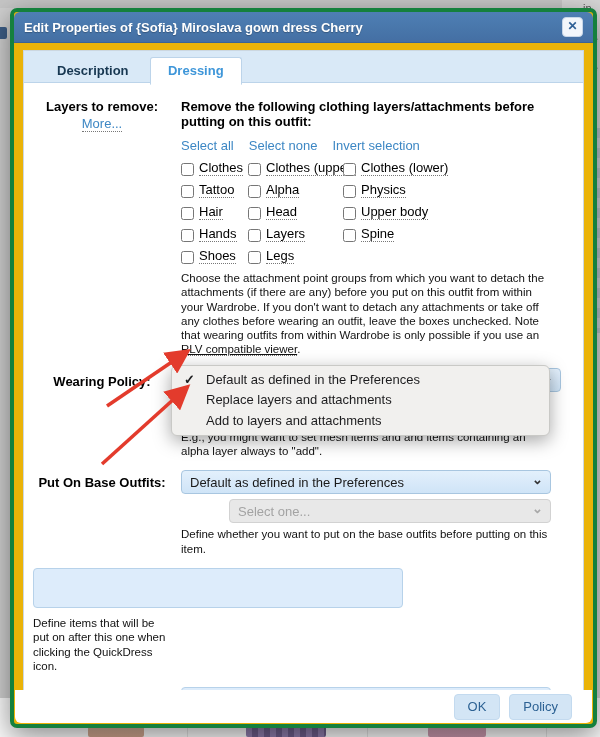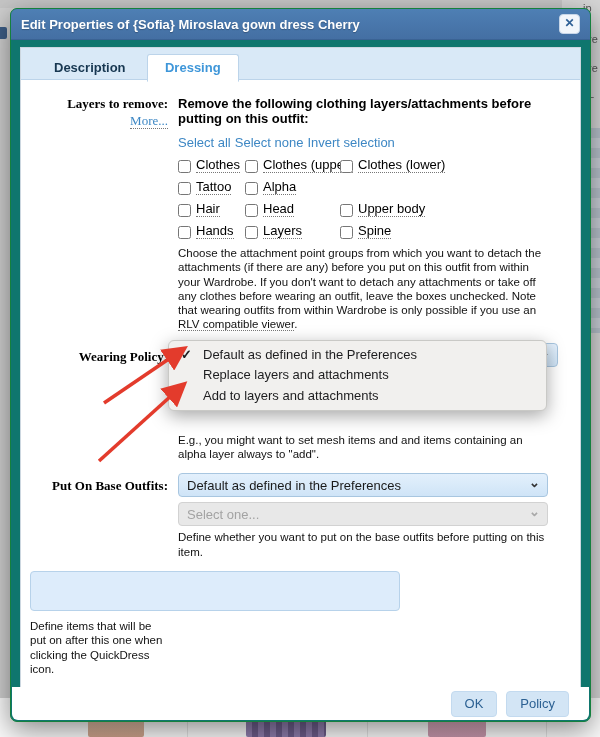--- a/index.html
+++ b/index.html
@@ -18,48 +18,48 @@
   .bg-right{position:absolute;left:562px;top:0;width:38px;height:737px;background:#d6d6d6;}
   .bg-frag{position:absolute;color:#555;font-size:11px;}
   .bg-table{position:absolute;left:570px;top:128px;width:30px;height:205px;
     background:repeating-linear-gradient(180deg,#b7c1cb 0 10px,#c9cfd7 10px 20px);}
   .bg-folder{position:absolute;left:572px;top:338px;width:13px;height:10px;background:#4d7fb5;border-radius:2px;}
   .bg-star{position:absolute;left:569px;top:349px;color:#c9a227;font-size:11px;}
   .bg-top{position:absolute;left:0;top:0;width:600px;height:8px;background:#c6c6c6;}
   .bg-left-mark{position:absolute;left:0;top:27px;width:7px;height:12px;background:#3c5d86;border-radius:0 2px 2px 0;}
 
   
-  .modal{position:absolute;left:10px;top:8px;width:579px;height:712px;background:#0f766e;
-    border:1px solid #15803d;border-radius:7px;box-shadow:0 8px 28px rgba(0,0,0,.45);}
+  .modal{position:absolute;left:10px;top:8px;width:579px;height:712px;background:#eab308;
+    border:4px solid #15803d;border-radius:7px;box-shadow:0 8px 28px rgba(0,0,0,.45);}
   .titlebar{height:30px;background:linear-gradient(180deg,#4e7fb4,#446fa3);
     border-bottom:1px solid #3a6394;border-radius:6px 6px 0 0;
     display:flex;align-items:center;padding:0 10px;}
   .titlebar .title{color:#fff;font-size:13px;font-weight:bold;flex:1;
     text-shadow:0 1px 1px rgba(0,0,0,.25);}
   .close-btn{width:19px;height:18px;background:#f2f6fb;border:1px solid #c7d6e8;border-radius:4px;
     color:#2f6096;font-size:12px;font-weight:bold;line-height:17px;text-align:center;cursor:pointer;}
 
   .panel{position:absolute;left:9px;right:9px;top:38px;height:640px;border:1px solid #ccd7e0;
     overflow:hidden;background:#fff;}
   .tabstrip{height:32px;background:#d9e9f7;border-bottom:1px solid #bcd4ea;
     padding:6px 0 0 16px;box-sizing:border-box;}
   .tab{display:inline-block;padding:5px 17px 6px;font-size:13px;font-weight:bold;
     color:#173751;cursor:pointer;}
   .tab.active{background:#fff;color:#3e96d9;border:1px solid #bcd4ea;border-bottom:1px solid #fff;
     border-radius:3px 3px 0 0;margin-bottom:-1px;position:relative;}
 
   .tabcontent{padding:16px 0 0 9px;}
   .frow{display:grid;grid-template-columns:138px 370px;column-gap:10px;}
-  .flabel{font-size:13px;font-weight:bold;text-align:right;color:#000;line-height:15px;font-family:Liberation Serif, serif;}
+  .flabel{font-size:13px;font-weight:bold;text-align:center;color:#000;line-height:15px;}
   .flabel .sub{display:block;font-weight:normal;margin-top:2px;}
   a.lnk{color:#3d87c4;text-decoration:none;font-size:13px;}
-  .dotted{border-bottom:1px dotted #777;}
+  .dotted{border-bottom:1px dotted #777;text-decoration:underline;}
 
   .heading{font-size:13px;font-weight:bold;line-height:15px;}
-  .sel-links{display:flex;gap:4px;margin-top:9px;}
+  .sel-links{display:flex;gap:15px;margin-top:9px;}
   .cbgrid{margin-top:8px;}
   .cbrow{display:grid;grid-template-columns:67px 95px auto;margin-bottom:7px;}
   .cbcell{display:flex;align-items:flex-end;white-space:nowrap;}
   .cbcell input{width:13px;height:13px;margin:0 5px 0 0;}
   .cblabel{font-size:13px;border-bottom:1px dotted #777;line-height:14px;}
   .help{font-size:11.5px;color:#111;line-height:14.3px;margin-top:4px;}
 
   .wearing-row{position:relative;margin-top:11px;}
   .wearing-row .flabel{padding-top:6px;}
   .select{height:24px;background:linear-gradient(180deg,#e3f0fc,#cfe4f7);
@@ -67,21 +67,21 @@
     display:flex;align-items:center;padding:0 8px;box-sizing:border-box;position:relative;}
   .select .chev{position:absolute;right:7px;top:1px;font-size:13px;font-weight:bold;color:#333;}
   .select.disabled{background:#e8e8e8;border-color:#d2d2d2;color:#a3a3a3;}
   .select.disabled .chev{color:#a8a8a8;}
   .wearing-select{width:380px;}
   .popup{position:absolute;left:-10px;top:-3px;width:377px;background:#f1f0ee;
     border:1px solid #c9c9c6;border-radius:6px;box-shadow:0 5px 18px rgba(0,0,0,.35);
     padding:4px 0;z-index:5;}
   .popup .opt{font-size:13px;color:#1d1d1f;line-height:20.5px;padding-left:34px;position:relative;cursor:pointer;}
   .popup .opt .check{position:absolute;left:12px;font-weight:bold;}
-  .eg-text{margin-top:66px;}
+  .eg-text{margin-top:38px;}
 
   .section{margin-top:12px;}
   .ta{width:370px;height:40px;background:#ddecfb;border:1px solid #b7d2ea;border-radius:4px;
     box-sizing:border-box;resize:none;font-family:"Liberation Sans",sans-serif;font-size:13px;}
   .ta.tall{height:44px;}
 
   .arrows-svg{position:absolute;left:75px;top:330px;z-index:6;pointer-events:none;}
 
   .footer{position:absolute;left:1px;right:1px;bottom:1px;height:33px;background:#fff;
     border-radius:0 0 6px 6px;display:flex;justify-content:flex-end;align-items:center;
@@ -156,20 +156,24 @@
             </div>
             <div class="cbrow">
               <label class="cbcell">
                   <input type="checkbox" style="">
                   <span class="cblabel">Tattoo</span>
                 </label>
               <label class="cbcell">
                   <input type="checkbox" style="">
                   <span class="cblabel">Alpha</span>
                 </label>
+              <label class="cbcell">
+                  <input type="checkbox" style="">
+                  <span class="cblabel">Physics</span>
+                </label>
             </div>
             <div class="cbrow">
               <label class="cbcell">
                   <input type="checkbox" style="">
                   <span class="cblabel">Hair</span>
                 </label>
               <label class="cbcell">
                   <input type="checkbox" style="">
                   <span class="cblabel">Head</span>
                 </label>
@@ -184,20 +188,31 @@
                   <span class="cblabel">Hands</span>
                 </label>
               <label class="cbcell">
                   <input type="checkbox" style="">
                   <span class="cblabel">Layers</span>
                 </label>
               <label class="cbcell">
                   <input type="checkbox" style="">
                   <span class="cblabel">Spine</span>
                 </label>
+            </div>
+            <div class="cbrow">
+              <label class="cbcell">
+                  <input type="checkbox" style="">
+                  <span class="cblabel">Shoes</span>
+                </label>
+              <label class="cbcell">
+                  <input type="checkbox" style="">
+                  <span class="cblabel">Legs</span>
+                </label>
+              <span></span>
             </div>
           </div>
           <div class="help"><span>Choose the attachment point groups from which you want to detach the attachments (if there are any) before you put on this outfit from within your Wardrobe. If you don't want to detach any attachments or take off any clothes before wearing an outfit, leave the boxes unchecked. Note that wearing outfits from within Wardrobe is only possible if you use an </span><span class="dotted">RLV compatible viewer</span><span>.</span></div>
         </div>
       </div>
 
       <div class="frow wearing-row">
         <div class="flabel">Wearing Policy:</div>
         <div style="position:relative;">
           <div class="select wearing-select">
@@ -212,21 +227,21 @@
         </div>
       </div>
 
       <div class="frow section">
         <div class="flabel" style="padding-top:5px;">Put On Base Outfits:</div>
         <div>
           <div class="select">
             <span>Default as defined in the Preferences</span>
             <span class="chev">⌄</span>
           </div>
-          <div class="select disabled" style="margin-top:5px;">
+          <div class="select disabled" style="margin-top:5px;margin-left:48px;">
             <span>Select one...</span>
             <span class="chev">⌄</span>
           </div>
           <div class="help" style="margin-top:4px;">Define whether you want to put on the base outfits before putting on this item.</div>
         </div>
       </div>
 
       <div class="frow section">
         <div>
           <textarea class="ta" style=""></textarea>

